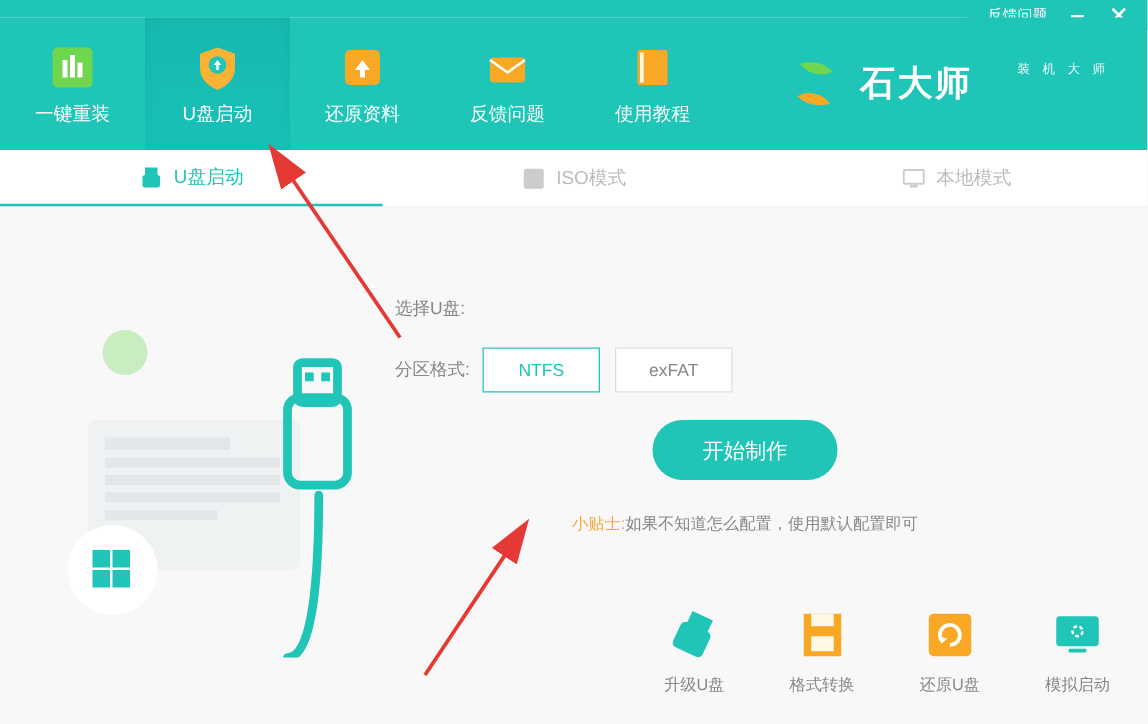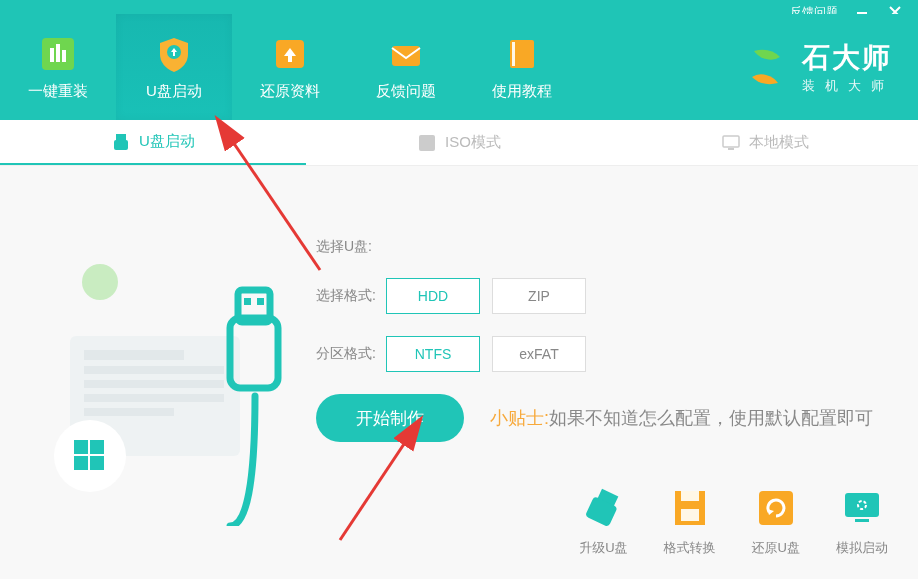--- a/index.html
+++ b/index.html
@@ -6,23 +6,23 @@
 body { width: 918px; height: 579px; background: #f8f8f8; position: relative; overflow: hidden; }
 
 .topbar { height: 14px; background: #1fc5b6; }
 .header { height: 106px; background: #1fc5b6; display: flex; align-items: stretch; position: relative; }
 .nav { display: flex; }
 .nav-item { width: 116px; display: flex; flex-direction: column; align-items: center; justify-content: center; color: #fff; font-size: 15px; cursor: pointer; gap: 8px; }
 .nav-item.active { background: linear-gradient(#17b8b0,#19c1b7); box-shadow: inset 0 0 10px rgba(0,0,0,.05); }
 .nav-icon { width: 40px; height: 40px; display: flex; align-items: center; justify-content: center; }
 .brand { position: absolute; right: 24px; top: 0; height: 100%; display: flex; align-items: center; gap: 12px; color: #fff; }
 .brand-logo { width: 48px; height: 48px; }
-.brand-text { display: flex; flex-direction: column; }
+.brand-text { display: flex; }
 .brand-title { font-size: 28px; font-weight: bold; letter-spacing: 2px; }
-.brand-sub { font-size: 13px; letter-spacing: 10px; color: rgba(255,255,255,.9); }
+.brand-sub { font-size: 10px; letter-spacing: 10px; color: rgba(255,255,255,.9); margin-left: 36px; }
 
 .win-controls { position: absolute; top: 0; right: 0; height: 24px; display: flex; align-items: center; gap: 18px; padding: 0 16px; background: #1fc5b6; }
 .disclaimer { color: #fff; font-size: 12px; cursor: pointer; }
 .win-btn { color: #fff; cursor: pointer; display: flex; align-items: center; }
 
 .tabs { height: 46px; background: #fff; display: flex; border-bottom: 1px solid #eee; }
 .tab { flex: 1; display: flex; align-items: center; justify-content: center; gap: 8px; font-size: 15px; color: #bbb; cursor: pointer; }
 .tab.active { color: #20c5b7; border-bottom: 2px solid #20c5b7; }
 .tab-icon { width: 20px; height: 20px; }
 
@@ -31,26 +31,26 @@
 
 .form { position: absolute; left: 316px; top: 72px; width: 560px; }
 .row { display: flex; align-items: center; margin-bottom: 22px; }
 .row-label { width: 70px; color: #888; font-size: 14px; }
 .select-box { flex: 0 0 460px; height: 36px; border: 1px solid #ddd; background: #fff; display: flex; align-items: center; padding: 0 12px; color: #888; font-size: 13px; position: relative; cursor: pointer; }
 .select-box .caret { position: absolute; right: 12px; }
 .opt-group { display: flex; gap: 12px; }
 .opt { width: 94px; height: 36px; border: 1px solid #ddd; background: #fff; display: flex; align-items: center; justify-content: center; color: #888; font-size: 14px; cursor: pointer; }
 .opt.selected { border-color: #20c5b7; color: #20c5b7; }
 
-.action-row { display: flex; align-items: center; gap: 26px; margin-top: 12px; }
+.action-row { display: flex; align-items: center; gap: 26px; margin-top: 12px; flex-direction: column; }
 .start-btn { width: 148px; height: 48px; border-radius: 24px; background: #20c5b7; color: #fff; font-size: 17px; display: flex; align-items: center; justify-content: center; cursor: pointer; border: none; }
-.tip { font-size: 18px; color: #888; }
+.tip { font-size: 13px; color: #888; }
 .tip-label { color: #f7a93b; }
 
-.bottom-row { position: absolute; bottom: 22px; right: 30px; display: flex; gap: 36px; text-align: center; }
+.bottom-row { position: absolute; bottom: 22px; right: 30px; display: flex; gap: 52px; text-align: center; }
 .bottom-item { display: flex; flex-direction: column; align-items: center; gap: 10px; font-size: 13px; color: #888; cursor: pointer; }
 .bottom-icon { width: 42px; height: 42px; display: flex; align-items: center; justify-content: center; }
 
 .arrow-annot { position: absolute; pointer-events: none; }
 </style>
 </head>
 <body>
 
 <div class="win-controls">
   <span class="disclaimer">反馈问题</span>
@@ -193,27 +193,20 @@
         <rect x="227" y="72" width="7" height="7" fill="#20c5b7"></rect>
       </g>
     </svg>
   </div>
 
   <div class="form">
     <div class="row">
       <div class="row-label">选择U盘:</div>
     </div>
 
-    <div class="row">
-      <div class="row-label">选择格式:</div>
-      <div class="opt-group">
-        <div class="opt selected">HDD</div>
-        <div class="opt">ZIP</div>
-      </div>
-    </div>
 
     <div class="row">
       <div class="row-label">分区格式:</div>
       <div class="opt-group">
         <div class="opt selected">NTFS</div>
         <div class="opt">exFAT</div>
       </div>
     </div>
 
     <div class="action-row">

